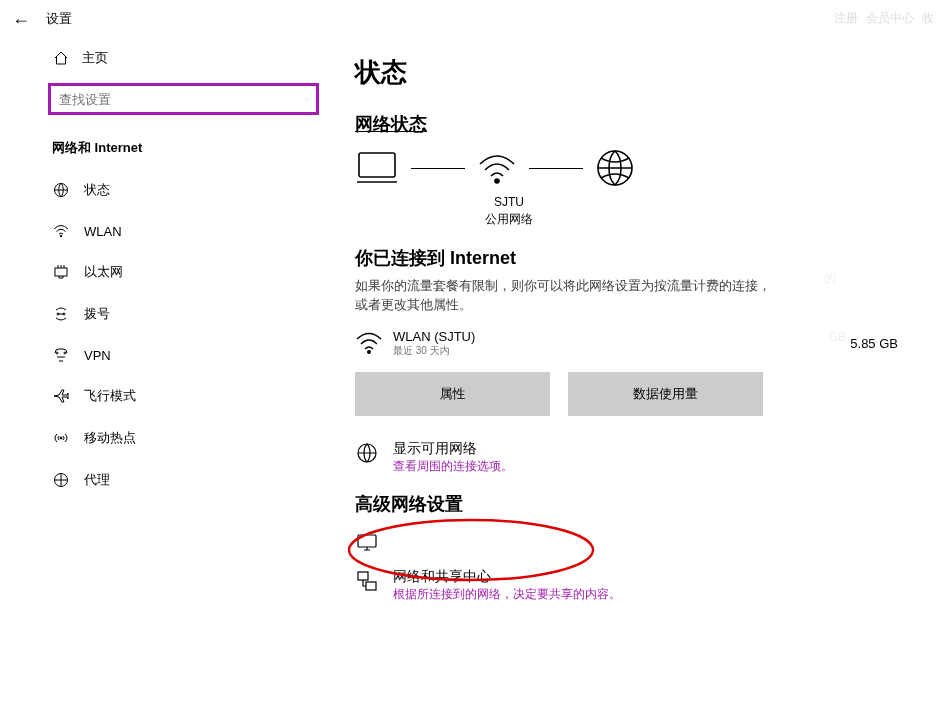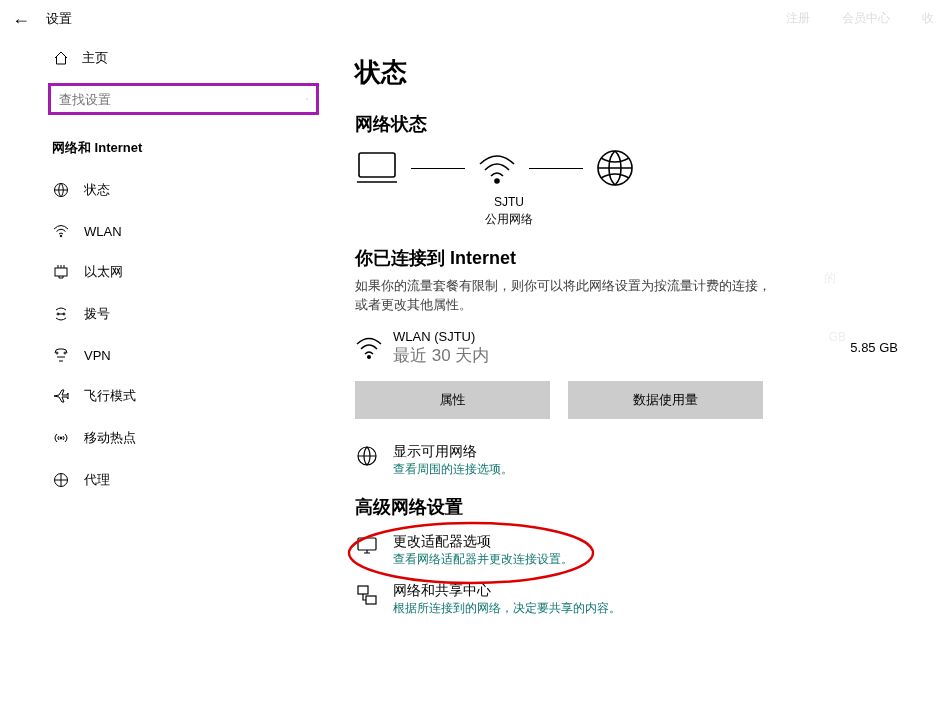--- a/index.html
+++ b/index.html
@@ -1,50 +1,50 @@
 <!DOCTYPE html>
 <html><head>
 <meta charset="utf-8">
 <style>
 * { box-sizing: border-box; margin: 0; padding: 0; font-family: "Microsoft YaHei", "Segoe UI", sans-serif; }
 body { width: 946px; height: 711px; background: #fff; overflow: hidden; color: #000; }
 .header { display: flex; align-items: center; padding: 8px 12px; }
 .header .back { font-size: 18px; margin-right: 16px; cursor: pointer; }
 .header .title { font-size: 13px; }
 .topright { position: absolute; top: 10px; right: 12px; font-size: 12px; color: #ccc; display: flex; gap: 8px; }
-.topright span { color: #ddd; margin-left: 24px; }
+.topright span { color: #ddd; }
 .layout { display: flex; padding-left: 36px; }
 .sidebar { width: 295px; padding: 0 12px; }
 .home { display: flex; align-items: center; gap: 12px; padding: 12px 4px; font-size: 13px; }
 .search { display: flex; align-items: center; border: 3px solid #a21caf; height: 32px; margin: 4px 0 16px 0; }
 .search input { flex: 1; border: none; outline: none; padding: 0 8px; font-size: 13px; }
 .nav-hdr { font-size: 13px; font-weight: 600; padding: 8px 4px 12px 4px; }
 .nav-item { display: flex; align-items: center; gap: 14px; padding: 12px 4px; font-size: 13px; cursor: pointer; }
 .icon { width: 18px; display: inline-flex; justify-content: center; }
 .content { flex: 1; padding: 8px 24px 8px 24px; }
 .content h1 { font-size: 26px; font-weight: 600; margin: 10px 0 22px 0; }
-.content h2 { font-size: 18px; font-weight: 600; margin: 6px 0 12px 0; }
+.content h2 { font-size: 18px; font-weight: 600; margin: 6px 0 12px 0; text-decoration: underline; }
 .netstatus { display: flex; align-items: center; gap: 12px; margin: 8px 0 4px 0; }
 .line { width: 54px; border-top: 1.5px solid #000; }
 .caption { text-align: center; font-size: 12px; margin-top: 6px; }
 .caption div { line-height: 1.4; }
 .conntitle { font-size: 18px; font-weight: 600; margin-top: 18px; }
 .conndesc { font-size: 13px; color: #404040; line-height: 1.5; margin: 6px 0 14px 0; max-width: 420px; }
 .connrow { display: flex; align-items: center; gap: 8px; }
 .connrow .wifiicon { width: 30px; }
 .connrow .col { flex: 1; }
 .connrow .col .lbl1 { font-size: 13px; }
-.connrow .col .lbl2 { font-size: 17px; color: #777; }
+.connrow .col .lbl2 { font-size: 10px; color: #777; }
 .connrow .usage { font-size: 13px; padding-right: 24px; width: 140px; text-align: right; }
 .btns { display: flex; gap: 18px; margin: 14px 0 24px 0; }
-.btns button { width: 195px; height: 38px; background: #ccc; border: none; font-size: 13px; cursor: pointer; font-family: Liberation Mono, monospace; }
+.btns button { width: 195px; height: 44px; background: #ccc; border: none; font-size: 13px; cursor: pointer; font-family: Liberation Mono, monospace; }
 .linkrow { display: flex; gap: 14px; margin: 14px 0; align-items: flex-start; }
 .linkrow .icon { width: 24px; padding-top: 2px; }
 .linkrow .txt .t1 { font-size: 14px; }
-.linkrow .txt .t2 { font-size: 12px; color: #0f766e; line-height: 1.4; }
+.linkrow .txt .t2 { font-size: 12px; color: #a21caf; line-height: 1.4; }
 .advhdr { font-size: 18px; font-weight: 600; margin: 18px 0 2px 0; }
 .annot { position: absolute; pointer-events: none; }
 .ghost { position: absolute; font-size: 12px; color: #eee; }
 svg { display: block; }
 </style>
 </head>
 <body>
 
 <div class="header">
   <span class="back">←</span>
@@ -230,24 +230,20 @@
       <svg class="annot" style="left:-14px;top:-16px;" width="260" height="72" viewBox="0 0 260 72">
           <ellipse cx="130" cy="36" rx="122" ry="30" fill="none" stroke="#d00" stroke-width="2.4"></ellipse>
         </svg>
       <div class="linkrow">
         <span class="icon">
             <svg width="22" height="22" viewBox="0 0 22 22" fill="none" stroke="#000" stroke-width="1.2">
               <rect x="2" y="3" width="18" height="12" rx="1"></rect>
               <path d="M8 18 H14 M11 15 V18"></path>
             </svg>
           </span>
-        <div class="txt">
-          <div class="t1">更改适配器选项</div>
-          <div class="t2">查看网络适配器并更改连接设置。</div>
-        </div>
       </div>
     </div>
 
     <div class="linkrow">
       <span class="icon">
           <svg width="22" height="22" viewBox="0 0 22 22" fill="none" stroke="#000" stroke-width="1.2">
             <rect x="2" y="2" width="10" height="8"></rect>
             <rect x="10" y="12" width="10" height="8"></rect>
             <path d="M7 10 V16 H10"></path>
           </svg>

